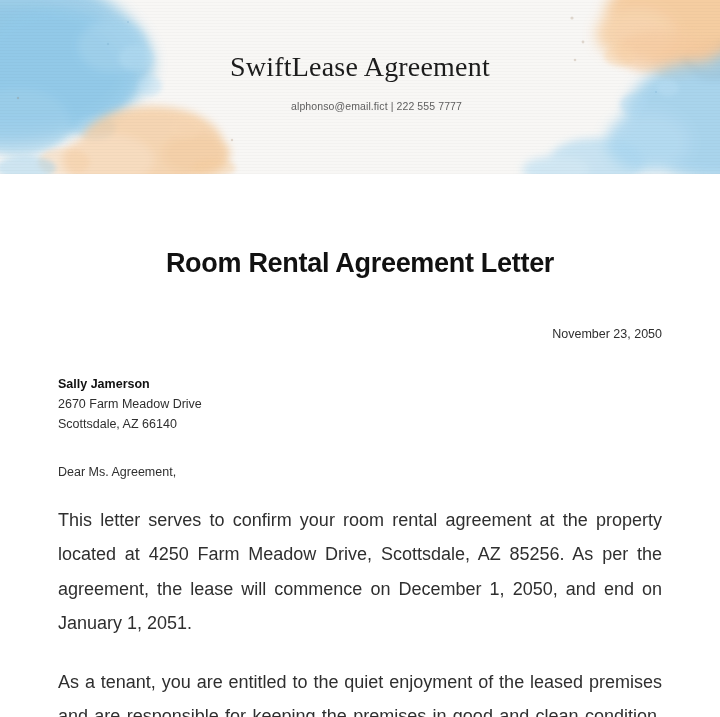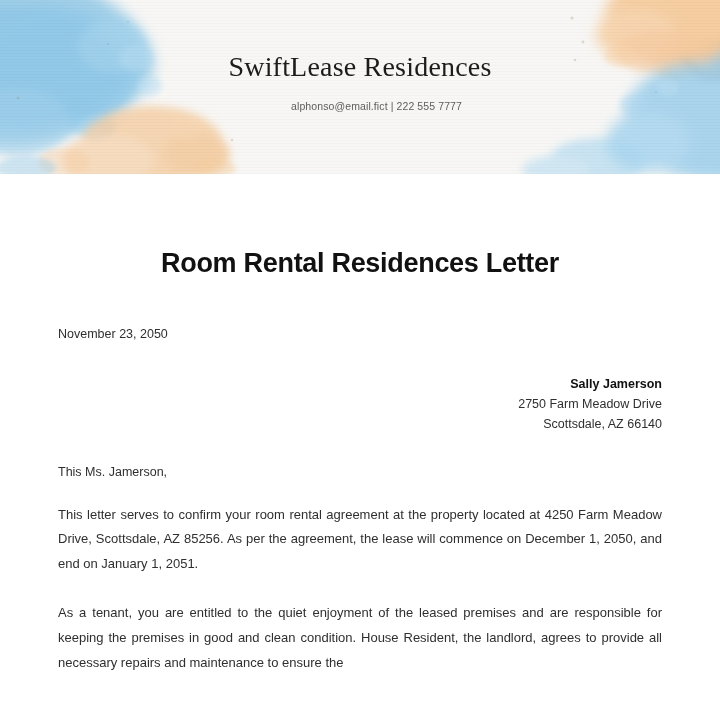--- a/index.html
+++ b/index.html
@@ -78,42 +78,42 @@
     margin: 0;
     padding-top: 74px;
     letter-spacing: -0.3px;
   }
   .letter-date {
     font-size: 12.5px;
     color: #2f2f2f;
     margin: 0;
     padding-top: 46px;
     line-height: 1.5;
+    text-align: right;
   }
   .recipient-block {
     padding-top: 30px;
     font-size: 12.5px;
     line-height: 1.62;
     color: #2f2f2f;
-    text-align: right;
   }
   .recipient-name {
     font-weight: 700;
     color: #111111;
     display: block;
   }
   .recipient-line { display: block; }
   .salutation {
     font-size: 12.5px;
     color: #2f2f2f;
     margin: 0;
     padding-top: 30px;
   }
   .letter-para {
-    font-size: 13px;
+    font-size: 18px;
     line-height: 1.92;
     color: #2f2f2f;
     text-align: justify;
     margin: 0;
     padding-top: 24px;
   }
 </style>
 </head>
 <body>
 
@@ -207,37 +207,37 @@
     <g opacity="0.3" fill="#6fa8cc">
       <circle cx="108" cy="44" r="1.2"></circle>
       <circle cx="128" cy="22" r="1.1"></circle>
       <circle cx="656" cy="92" r="1.1"></circle>
     </g>
   </svg>
 
   <div class="paper-grain"></div>
 
   <div class="letterhead-inner">
-    <h1 class="company-name">SwiftLease Residences</h1>
+    <h1 class="company-name">SwiftLease Agreement</h1>
     <p class="company-contact">alphonso@email.fict | 222 555 7777</p>
   </div>
 </header>
 
 <main class="doc-body">
 
-  <h2 class="doc-title">Room Rental Residences Letter</h2>
+  <h2 class="doc-title">Room Rental Agreement Letter</h2>
 
   <p class="letter-date">November 23, 2050</p>
 
   <div class="recipient-block">
     <span class="recipient-name">Sally Jamerson</span>
-    <span class="recipient-line">2750 Farm Meadow Drive</span>
+    <span class="recipient-line">2670 Farm Meadow Drive</span>
     <span class="recipient-line">Scottsdale, AZ 66140</span>
   </div>
 
-  <p class="salutation">This Ms. Jamerson,</p>
+  <p class="salutation">Dear Ms. Agreement,</p>
 
   <p class="letter-para">This letter serves to confirm your room rental agreement at the property located at 4250 Farm Meadow Drive, Scottsdale, AZ 85256. As per the agreement, the lease will commence on December 1, 2050, and end on January 1, 2051.</p>
 
 
   <p class="letter-para">As a tenant, you are entitled to the quiet enjoyment of the leased premises and are responsible for keeping the premises in good and clean condition. House Resident, the landlord, agrees to provide all necessary repairs and maintenance to ensure the</p>
 
 </main>
 
 </body></html>

